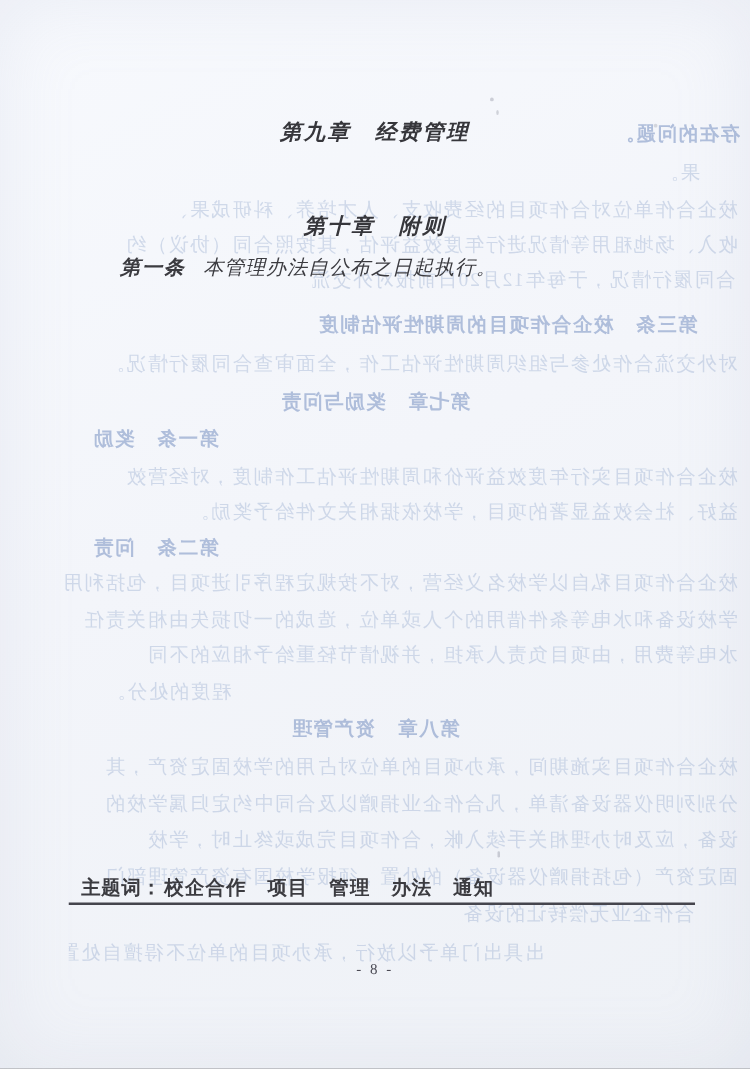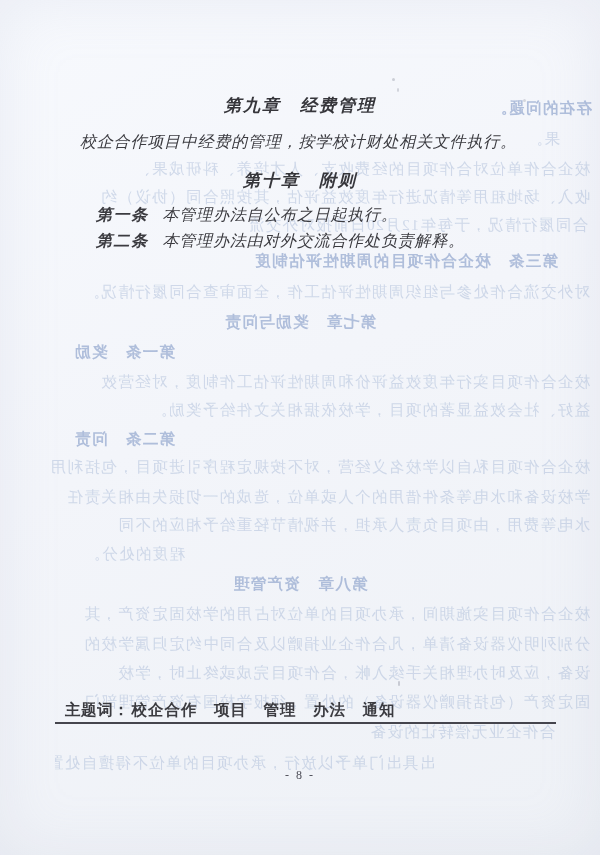--- a/index.html
+++ b/index.html
@@ -116,31 +116,27 @@
       <div class="bleed" style="top: 603px; left: 45px; right: 10px;">校企合作项目实施期间，承办项目的单位对占用的学校固定资产，其</div>
       <div class="bleed" style="top: 633px; left: 45px; right: 10px;">分别列明仪器设备清单，凡合作企业捐赠以及合同中约定归属学校的</div>
       <div class="bleed" style="top: 662px; left: 45px; right: 10px;">设备，应及时办理相关手续入帐，合作项目完成或终止时，学校</div>
       <div class="bleed" style="top: 691px; left: 45px; right: 10px;">固定资产（包括捐赠仪器设备）的处置，须报学校国有资产管理部门</div>
       <div class="bleed" style="top: 721px; left: 300px; right: 45px;">合作企业无偿转让的设备</div>
       <div class="bleed" style="top: 752px; left: 55px; width: 380px;">出具出门单予以放行，承办项目的单位不得擅自处置。</div>
     </div>
 
   <div class="fg chap-heading" style="top:94px">第九章　经费管理</div>
 
-  <div class="fg body-par" style="top:131px">校企合作项目中经费的管理，按学校计财处相关文件执行。</div>
 
   <div class="fg article" style="top:204px">
     <span class="art-label">第一条</span><span>本管理办法自公布之日起执行。</span>
   </div>
 
   <div class="fg chap-heading" style="top:169px">第十章　附则</div>
 
-  <div class="fg article" style="top:230px">
-    <span class="art-label">第二条</span><span>本管理办法由对外交流合作处负责解释。</span>
-  </div>
 
   <div class="footer-row footer-subject">
     <span>主题词：</span><span class="subject-terms">校企合作　项目　管理　办法　通知</span>
   </div>
 
 
   <div class="page-number">- 8 -</div>
 
   <div class="speck" style="top:78px; left:392px; width:3px; height:3px; opacity:.5"></div>
   <div class="speck" style="top:88px; left:397px; width:2px; height:4px; opacity:.45"></div>

